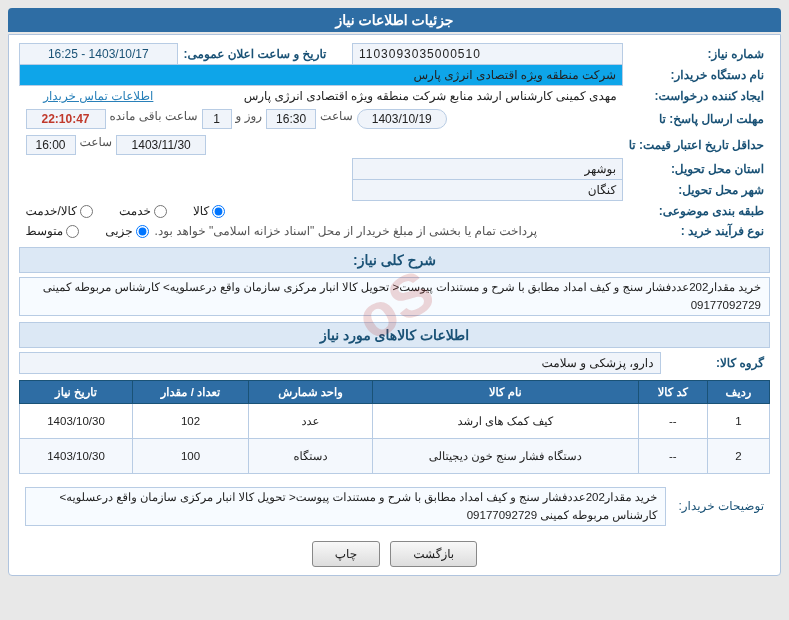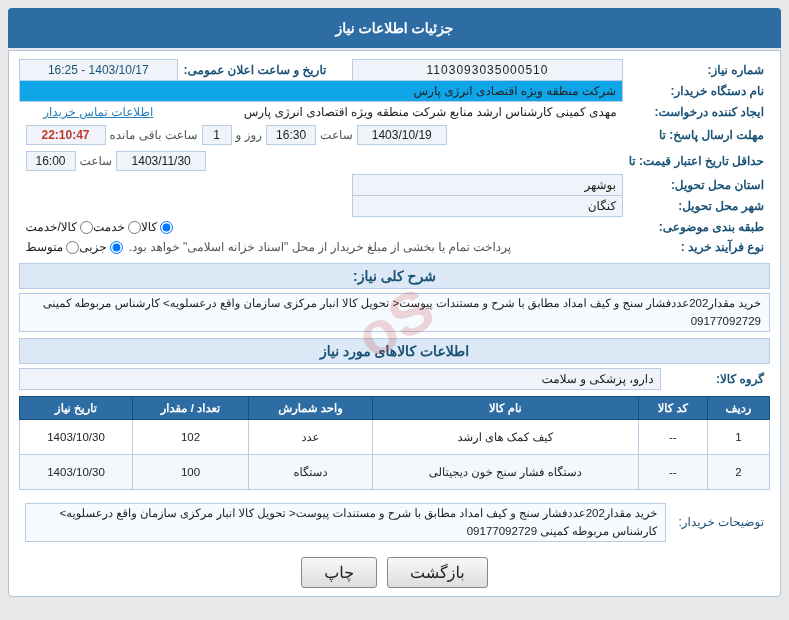--- a/index.html
+++ b/index.html
@@ -13,21 +13,21 @@
     .page-wrapper {
       width: 789px;
       min-height: 620px;
       background: #e8e8e8;
       padding: 8px;
     }
     .header-bar {
       background: #2e6da4;
       color: white;
       text-align: center;
-      padding: 12px 10px;
+      padding: 4px 10px;
       font-size: 14px;
       font-weight: bold;
       border-radius: 4px 4px 0 0;
       margin-bottom: 2px;
     }
     .main-card {
       background: #fff;
       border: 1px solid #b0c4de;
       border-radius: 0 0 4px 4px;
       padding: 8px 10px;
@@ -62,35 +62,34 @@
       padding: 2px 6px;
       color: #222;
     }
     .link-cell {
       color: #2980b9;
       text-decoration: underline;
       cursor: pointer;
     }
     .row-inline {
       display: flex;
-      align-items: center;
       gap: 4px;
       flex-direction: row-reverse;
     }
     .small-box {
       background: #f0f4fa;
       border: 1px solid #b8cce4;
       padding: 2px 5px;
       min-width: 60px;
       text-align: center;
       display: inline-block;
     }
     .radio-group {
       display: flex;
-      gap: 0;
+      gap: 26px;
       flex-direction: row-reverse;
       align-items: center;
     }
     .radio-item {
       display: flex;
       align-items: center;
       gap: 3px;
       flex-direction: row-reverse;
     }
     .section-title {
@@ -140,21 +139,21 @@
       justify-content: center;
       gap: 10px;
       margin-top: 8px;
       flex-direction: row-reverse;
     }
     .btn {
       padding: 5px 22px;
       border: 1px solid #888;
       border-radius: 3px;
       cursor: pointer;
-      font-size: 16px;
+      font-size: 12px;
       font-family: Tahoma, Arial, sans-serif;
     }
     .btn-print {
       background: linear-gradient(to bottom, #f8f8f8, #ddd);
       color: #222;
     }
     .btn-back {
       background: linear-gradient(to bottom, #f8f8f8, #ddd);
       color: #222;
     }
@@ -191,21 +190,21 @@
   <div class="header-bar">
     <span>جزئیات اطلاعات نیاز</span>
   </div>
   <div class="main-card watermark-area">
     <div class="watermark">oS</div>
 
     <table class="info-table">
       <tbody>
           <tr>
         <td class="label-cell">شماره نیاز:</td>
-        <td class="value-cell" style="text-align:center;letter-spacing:1px;">1103093035000510</td>
+        <td class="value-cell" style="text-align:left;letter-spacing:1px;">1103093035000510</td>
         <td style="width:20px;"></td>
         <td class="label-cell">تاریخ و ساعت اعلان عمومی:</td>
         <td class="value-cell" style="text-align:center;color:#1a5276;">1403/10/17 - 16:25</td>
       </tr>
       <tr>
         <td class="label-cell">نام دستگاه خریدار:</td>
         <td class="value-cell-wide" colspan="4">شرکت منطقه ویژه اقتصادی انرژی پارس</td>
       </tr>
       <tr>
         <td class="label-cell">ایجاد کننده درخواست:</td>
@@ -216,21 +215,21 @@
       <tr>
         <td class="label-cell">مهلت ارسال پاسخ: تا</td>
         <td colspan="4">
           <div class="row-inline">
             <span class="small-box" style="color:#c0392b;font-weight:bold;min-width:80px;text-align:center;">22:10:47</span>
             <span style="color:#555;">ساعت باقی مانده</span>
             <span class="small-box" style="min-width:30px;text-align:center;">1</span>
             <span style="color:#555;">روز و</span>
             <span class="small-box" style="min-width:50px;text-align:center;">16:30</span>
             <span style="color:#555;">ساعت</span>
-            <span class="small-box" style="min-width:90px;text-align:center;">1403/10/19</span>
+            <span class="small-box" style="min-width:90px;text-align:center;border-radius:10px;">1403/10/19</span>
           </div>
         </td>
       </tr>
 
       <tr>
         <td class="label-cell">حداقل تاریخ اعتبار قیمت: تا</td>
         <td colspan="4">
           <div class="row-inline">
             <span class="small-box" style="min-width:50px;text-align:center;">16:00</span>
             <span style="color:#555;">ساعت</span>

